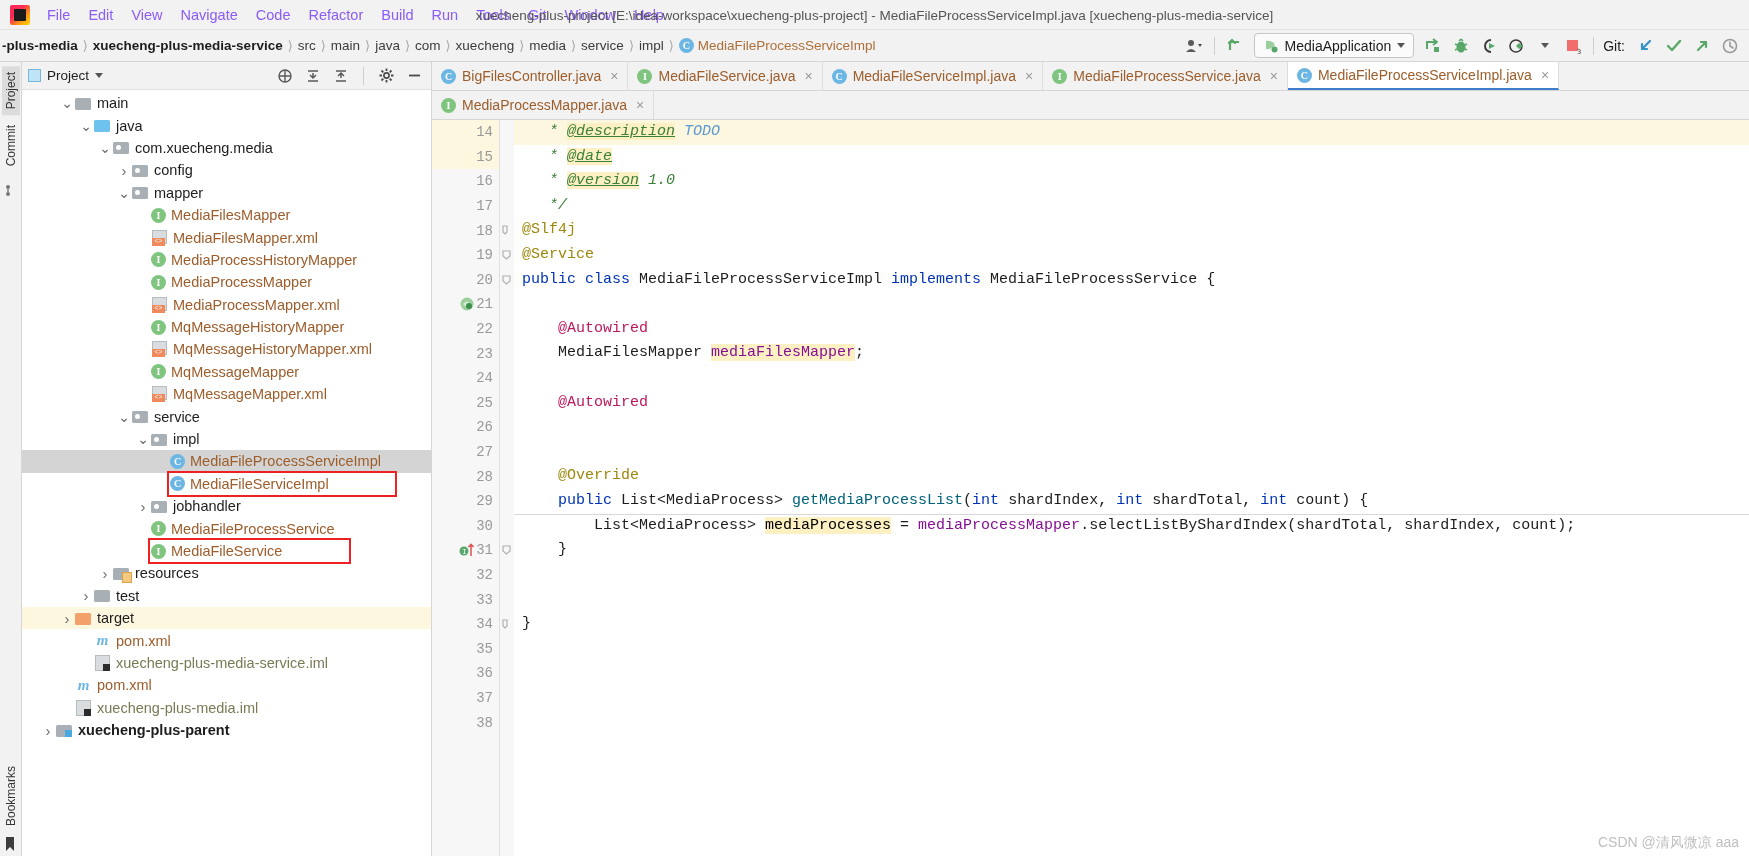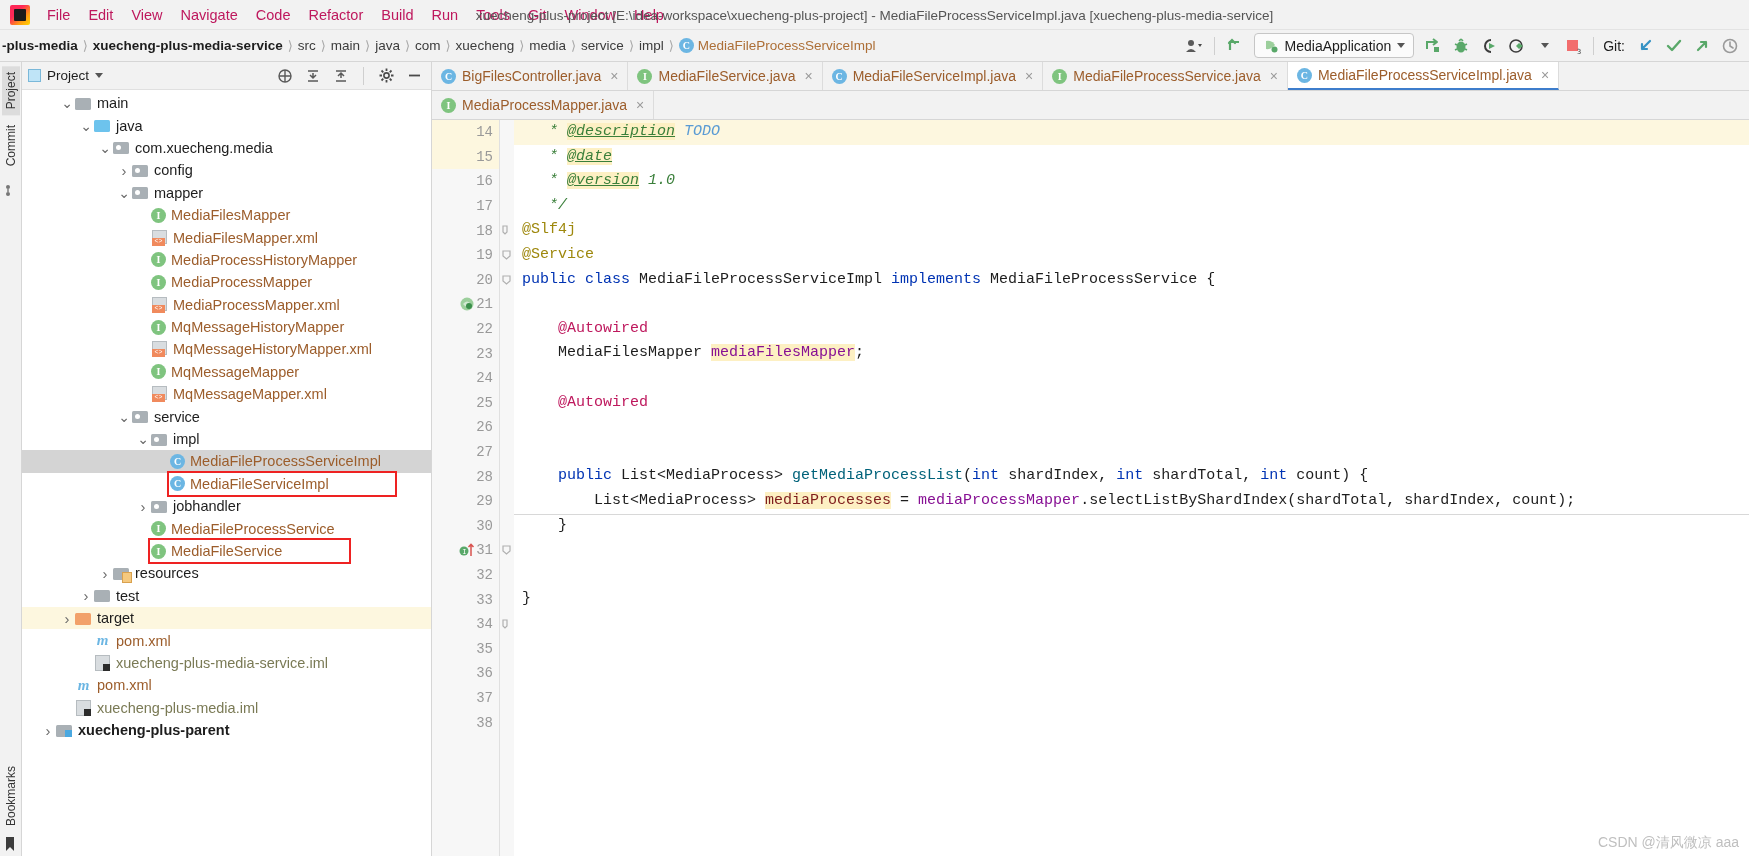--- a/index.html
+++ b/index.html
@@ -19,21 +19,21 @@
   .ij-logo {
     width: 20px; height: 20px; margin: 0 8px 0 10px; border-radius: 2px;
     background: linear-gradient(135deg,#fe2857 0%, #fe2857 35%, #ff9d12 70%, #ffd500 100%);
     position: relative; flex: 0 0 auto;
   }
   .ij-logo::after {
     content: ""; position: absolute; left: 4px; top: 4px; width: 12px; height: 12px;
     background: #1b1b1b; border-radius: 1px;
   }
   .menu-item {
-    padding: 4px 9px; font-size: 14.5px; color: #be185d; cursor: default; white-space: nowrap;
+    padding: 4px 9px; font-size: 14.5px; color: #8b5cf6; cursor: default; white-space: nowrap;
   }
   .win-title {
     position: absolute; left: 0; right: 0; top: 0; height: 30px;
     display: flex; align-items: center; justify-content: center;
     font-size: 13.5px; color: #555; pointer-events: none;
   }
 
   
   .navbar {
     height: 32px; background: #f2f2f2; display: flex; align-items: center;
@@ -208,21 +208,21 @@
   .kw    { color: #0033b3; font-weight: normal; }
   .cmt   { color: #3a7f3a; font-style: italic; }
   .tag   { color: #3a7f3a; font-style: italic; text-decoration: underline; background: #fdf0c3; }
   .tagv  { color: #5a9bd4; font-style: italic; }
   .anno  { color: #9e880d; }
   .annou { color: #be185d; text-decoration-style: dotted; }
   .fld   { color: #871094; background: #fdf0c3; }
   .fldp  { color: #871094; }
   .mth   { color: #00627a; }
   .plain { color: #1d1d1d; }
-  .var   { color: #7f1d1d; background: #fdf0c3; }
+  .var   { color: #000000; background: #fdf0c3; }
   .sep-line { position: absolute; left: 0; right: 0; height: 1px; background: #d8d8d8; }
 
   .watermark {
     position: absolute; right: 10px; bottom: 4px; font-size: 14px; color: #bfbfbf;
     font-family: "Liberation Sans", sans-serif;
   }
   .icon-sv { display: block; }
 </style>
 </head>
 <body>
@@ -698,20 +698,21 @@
             <div class="cline"><span class="anno">@Slf4j</span></div>
             <div class="cline"><span class="anno">@Service</span></div>
             <div class="cline"><span class="kw">public class</span><span class="plain"> MediaFileProcessServiceImpl </span><span class="kw">implements</span><span class="plain"> MediaFileProcessService {</span></div>
             <div class="cline">&nbsp;</div>
             <div class="cline"><span class="plain">    </span><span class="annou">@Autowired</span></div>
             <div class="cline"><span class="plain">    MediaFilesMapper </span><span class="fld">mediaFilesMapper</span><span class="plain">;</span></div>
             <div class="cline">&nbsp;</div>
             <div class="cline"><span class="plain">    </span><span class="annou">@Autowired</span></div>
             <div class="cline">&nbsp;</div>
             <div class="cline">&nbsp;</div>
+            <div class="cline"><span class="plain">    </span><span class="anno">@Override</span></div>
             <div class="cline"><span class="plain">    </span><span class="kw">public</span><span class="plain"> List&lt;MediaProcess&gt; </span><span class="mth">getMediaProcessList</span><span class="plain">(</span><span class="kw">int</span><span class="plain"> shardIndex, </span><span class="kw">int</span><span class="plain"> shardTotal, </span><span class="kw">int</span><span class="plain"> count) {</span></div>
             <div class="cline"><span class="plain">        List&lt;MediaProcess&gt; </span><span class="var">mediaProcesses</span><span class="plain"> = </span><span class="fldp">mediaProcessMapper</span><span class="plain">.selectListByShardIndex(shardTotal, shardIndex, count);</span></div>
             <div class="cline"><span class="plain">    }</span></div>
             <div class="cline">&nbsp;</div>
             <div class="cline">&nbsp;</div>
             <div class="cline"><span class="plain">}</span></div>
             <div class="cline">&nbsp;</div>
             <div class="sep-line" style="top: 393.6px;"></div>
           </div>
         <div class="watermark">CSDN @清风微凉 aaa</div>

